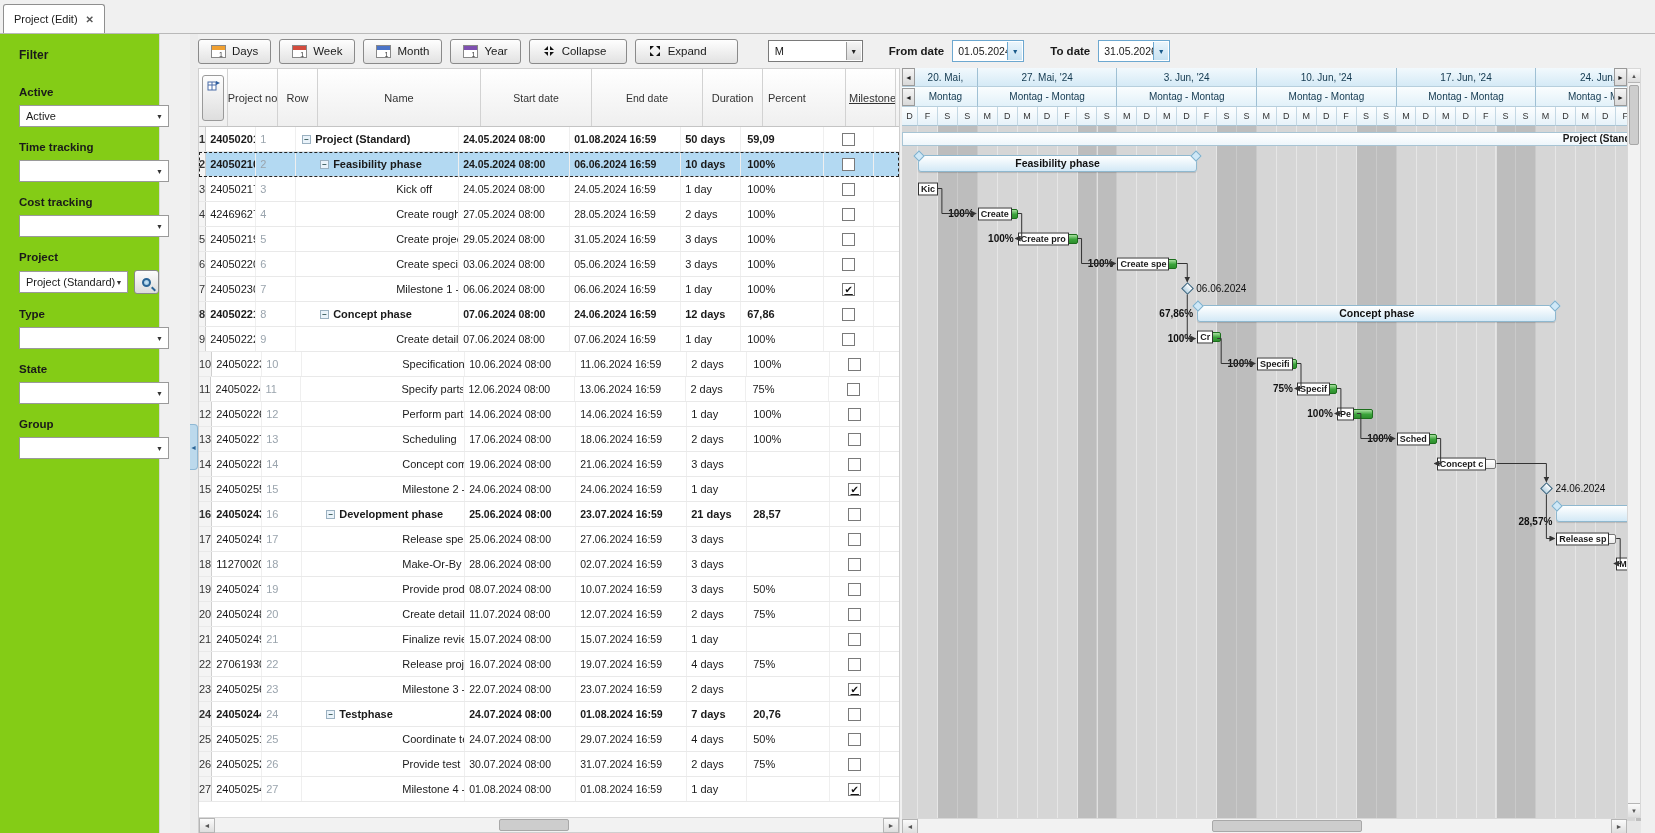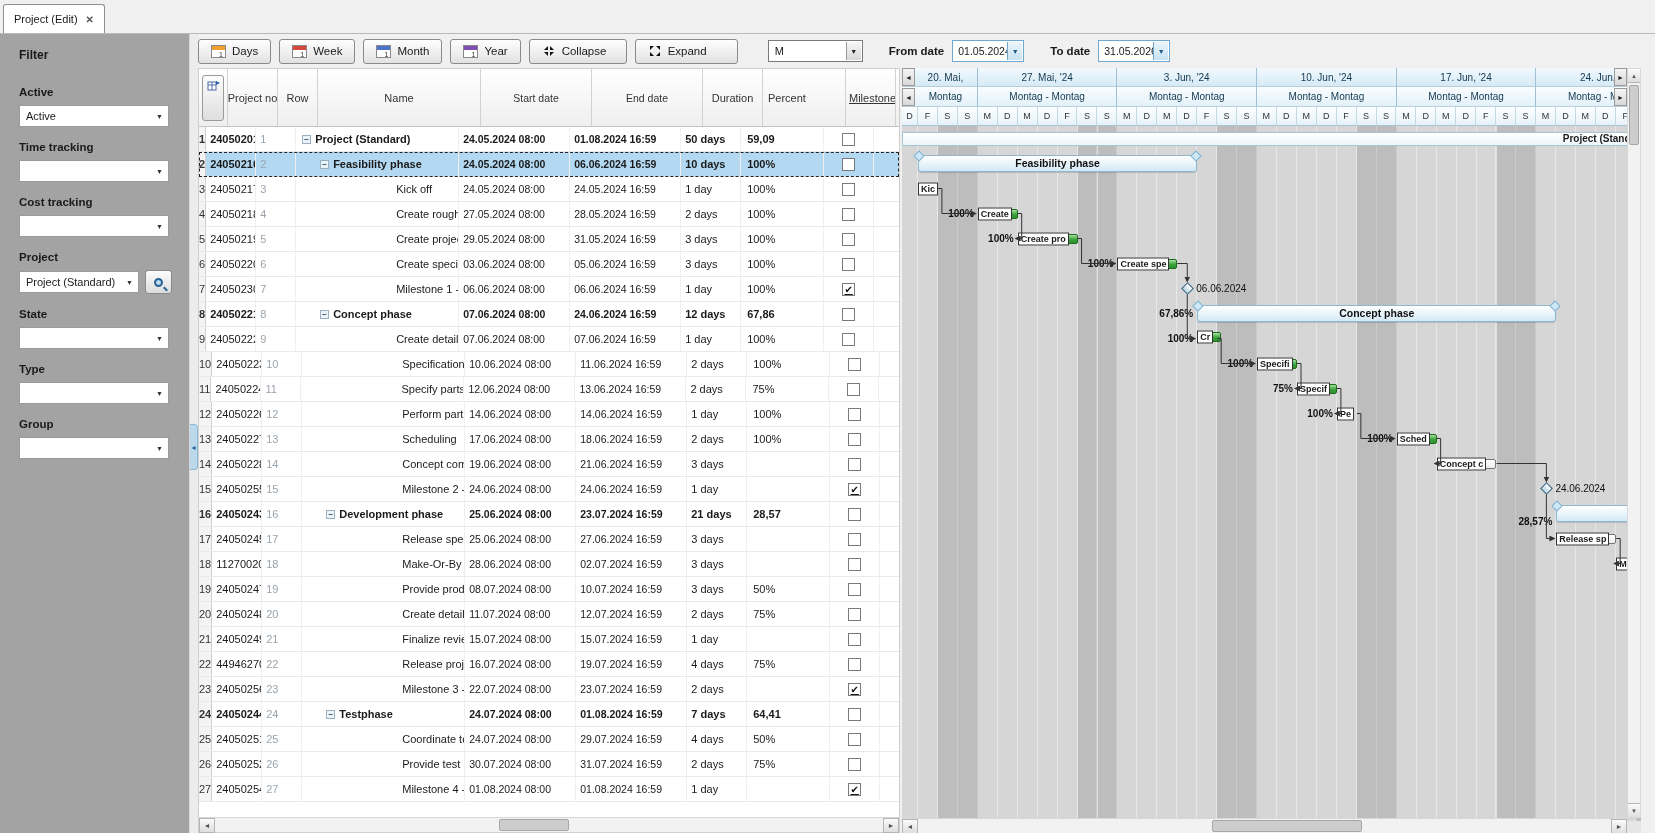--- a/index.html
+++ b/index.html
@@ -6,21 +6,21 @@
   html,body { width:1655px; height:833px; overflow:hidden; }
   body { font-family:"Liberation Sans", sans-serif; background:#f0f0f0; color:#1a1a1a; font-size:11px; }
 
   
   .tabstrip { height:34px; background:#f0f0f0; border-bottom:1px solid #b9b9b9; position:relative; }
   .tab { position:absolute; left:3px; bottom:0; height:29px; background:#fff; border:1px solid #8f8f8f; border-bottom:none; border-radius:3px 3px 0 0; display:flex; align-items:center; gap:8px; padding:0 10px; }
   .tab .close { color:#555; font-size:10px; font-weight:bold; cursor:pointer; }
 
   
   .content { position:relative; height:799px; }
-  .sidebar { position:absolute; left:0; top:0; width:190px; height:100%; background:#a3a3a3; border-right:1px solid #d7d7d7; padding:14px 0 0 19px; }
+  .sidebar { position:absolute; left:0; top:0; width:160px; height:100%; background:#84cc16; border-right:1px solid #d7d7d7; padding:14px 0 0 19px; }
   .sidebar h3 { font-size:12px; margin-bottom:24px; }
   .fgroup { margin-bottom:14px; }
   .fgroup .flabel { font-weight:bold; font-size:11.5px; margin-bottom:7px; }
   .selectbox { width:150px; height:22px; border:1px solid #9a9a9a; background:#fff; display:flex; align-items:center; padding-left:6px; position:relative; font-size:11px; }
   .selectbox .arrow { position:absolute; right:5px; top:7px; font-size:7px; color:#333; }
   .proj-row { display:flex; gap:6px; align-items:center; }
   .proj-row .selectbox { width:120px; }
   .search-btn { width:27px; height:24px; border:1px solid #8a8a8a; border-radius:3px; background:linear-gradient(#fdfdfd,#dcdcdc); display:flex; align-items:center; justify-content:center; }
   .mag { width:9px; height:9px; border:2px solid #2a6496; border-radius:50%; position:relative; background:radial-gradient(#cfe6f5,#8fc0de); }
   .mag::after { content:""; position:absolute; width:5px; height:2px; background:#2a6496; transform:rotate(45deg); left:7px; top:8px; }
@@ -135,28 +135,28 @@
         <div class="selectbox">
           <span>Project (Standard)</span>
           <span class="arrow">▼</span>
         </div>
         <div class="search-btn">
           <span class="mag"></span>
         </div>
       </div>
     </div>
     <div class="fgroup">
-      <div class="flabel">State</div>
+      <div class="flabel">Type</div>
       <div class="selectbox">
         <span></span>
         <span class="arrow">▼</span>
       </div>
     </div>
     <div class="fgroup">
-      <div class="flabel">Type</div>
+      <div class="flabel">State</div>
       <div class="selectbox">
         <span></span>
         <span class="arrow">▼</span>
       </div>
     </div>
     <div class="fgroup">
       <div class="flabel">Group</div>
       <div class="selectbox">
         <span></span>
         <span class="arrow">▼</span>
@@ -286,21 +286,21 @@
               <div class="td c-start">24.05.2024 08:00</div>
               <div class="td c-end">24.05.2024 16:59</div>
               <div class="td c-dur">1 day</div>
               <div class="td c-pct" style="padding-left: 6px;">100%</div>
               <div class="td c-mile">
                 <span class="cbox"></span>
               </div>
             </div>
             <div class="tr">
               <div class="td gut">4</div>
-              <div class="td c-no">24050218</div>
+              <div class="td c-no">42469627</div>
               <div class="td c-row">4</div>
               <div class="td c-name" style="padding-left: 100px;">
                 <span>Create rough concept varia</span>
               </div>
               <div class="td c-start">27.05.2024 08:00</div>
               <div class="td c-end">28.05.2024 16:59</div>
               <div class="td c-dur">2 days</div>
               <div class="td c-pct" style="padding-left: 6px;">100%</div>
               <div class="td c-mile">
                 <span class="cbox"></span>
@@ -558,21 +558,21 @@
               <div class="td c-start">15.07.2024 08:00</div>
               <div class="td c-end">15.07.2024 16:59</div>
               <div class="td c-dur">1 day</div>
               <div class="td c-pct" style="padding-left: 6px;"></div>
               <div class="td c-mile">
                 <span class="cbox"></span>
               </div>
             </div>
             <div class="tr">
               <div class="td gut">22</div>
-              <div class="td c-no">44946270</div>
+              <div class="td c-no">27061930</div>
               <div class="td c-row">22</div>
               <div class="td c-name" style="padding-left: 100px;">
                 <span>Release project for test phas</span>
               </div>
               <div class="td c-start">16.07.2024 08:00</div>
               <div class="td c-end">19.07.2024 16:59</div>
               <div class="td c-dur">4 days</div>
               <div class="td c-pct" style="padding-left: 6px;">75%</div>
               <div class="td c-mile">
                 <span class="cbox"></span>
@@ -597,21 +597,21 @@
               <div class="td gut">24</div>
               <div class="td c-no">24050244</div>
               <div class="td c-row">24</div>
               <div class="td c-name" style="padding-left: 24px;">
                 <span class="minusbox">−</span>
                 <span>Testphase</span>
               </div>
               <div class="td c-start">24.07.2024 08:00</div>
               <div class="td c-end">01.08.2024 16:59</div>
               <div class="td c-dur">7 days</div>
-              <div class="td c-pct" style="padding-left: 6px;">64,41</div>
+              <div class="td c-pct" style="padding-left: 6px;">20,76</div>
               <div class="td c-mile">
                 <span class="cbox"></span>
               </div>
             </div>
             <div class="tr">
               <div class="td gut">25</div>
               <div class="td c-no">24050251</div>
               <div class="td c-row">25</div>
               <div class="td c-name" style="padding-left: 100px;">
                 <span>Coordinate test setup</span>
@@ -800,21 +800,21 @@
             </div>
             <div class="gpct" style="left: 239.25px; top: 206.5px;">100%</div>
             <div class="gbar" style="left: 355.1px; width: 39.9px; top: 232.5px;">
               <span class="blabel">Specifi</span>
             </div>
             <div class="gpct" style="left: 299.1px; top: 231.5px;">100%</div>
             <div class="gbar" style="left: 395px; width: 39.9px; top: 257.5px;">
               <span class="blabel">Specif</span>
             </div>
             <div class="gpct" style="left: 339px; top: 256.5px;">75%</div>
-            <div class="gbar" style="left: 434.9px; width: 15px; top: 282.5px;">
+            <div class="gbar" style="left: 434.9px; width: 36px; top: 282.5px;">
               <span class="blabel">Pe</span>
             </div>
             <div class="gpct" style="left: 378.9px; top: 281.5px;">100%</div>
             <div class="gbar" style="left: 494.75px; width: 39.9px; top: 307.5px;">
               <span class="blabel">Sched</span>
             </div>
             <div class="gpct" style="left: 438.75px; top: 306.5px;">100%</div>
             <div class="gbar empty" style="left: 534.65px; width: 59.85px; top: 332.5px;">
               <span class="blabel">Concept c</span>
             </div>

